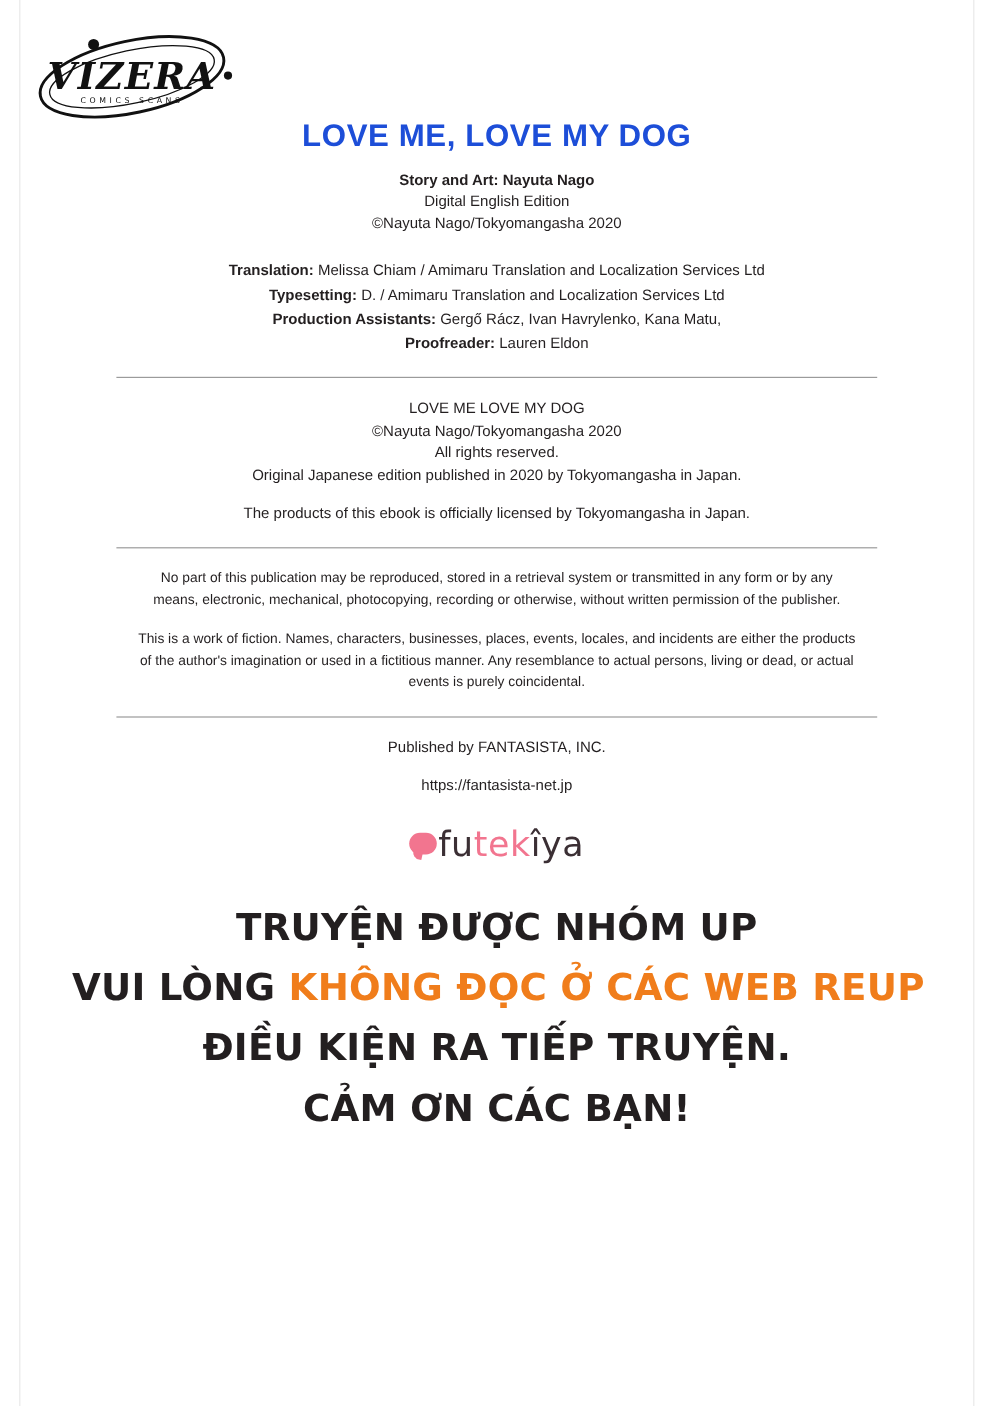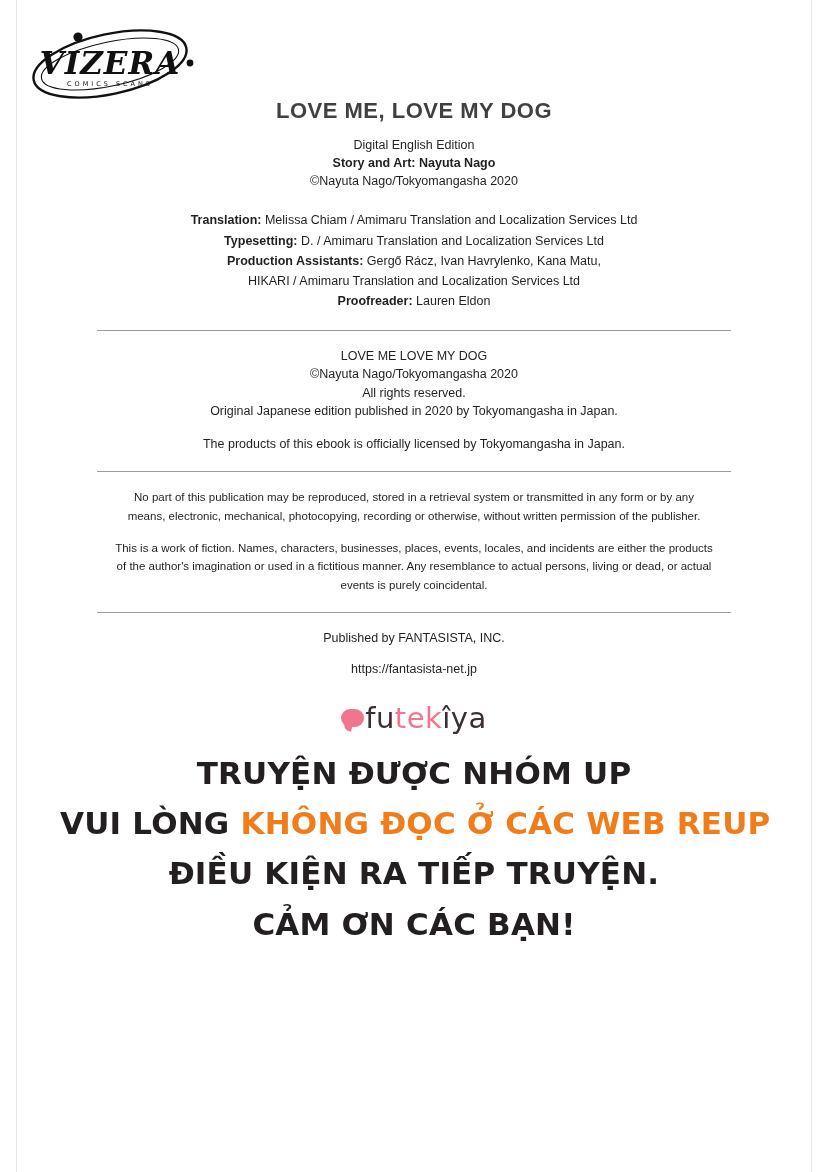--- a/index.html
+++ b/index.html
@@ -48,24 +48,24 @@
   
   .content {
     position: absolute;
     left: 97px;
     top: 98px;
     width: 634px;
     text-align: center;
   }
 
   .title {
-    font-size: 22px;
+    font-size: 26px;
     font-weight: bold;
     letter-spacing: 0.5px;
-    color: #404040;
+    color: #1d4ed8;
     margin: 0 0 12px 0;
   }
 
   .subline {
     font-size: 12.5px;
     line-height: 1.45;
     margin: 0;
   }
   .subline.b { font-weight: bold; }
   .gap-md { height: 20px; }
@@ -176,31 +176,30 @@
       <circle cx="168" cy="43" r="3.4" fill="#111"></circle>
       <text x="88" y="54" text-anchor="middle" font-family="DejaVu Serif, serif" font-size="31" font-weight="bold" fill="#111" font-style="italic" letter-spacing="1">VIZERA</text>
       <text x="88" y="66" text-anchor="middle" font-family="DejaVu Sans, sans-serif" font-size="6.5" fill="#111" letter-spacing="3">COMICS SCANS</text>
     </svg>
   </div>
 
   <div class="content">
 
     <div class="title">LOVE ME, LOVE MY DOG</div>
 
+    <p class="subline b">Story and Art: Nayuta Nago</p>
     <p class="subline">Digital English Edition</p>
-    <p class="subline b">Story and Art: Nayuta Nago</p>
     <p class="subline">©Nayuta Nago/Tokyomangasha 2020</p>
 
     <div class="gap-md"></div>
 
     <div class="credits">
       <div><span class="lbl">Translation:</span><span> Melissa Chiam / Amimaru Translation and Localization Services Ltd</span></div>
       <div><span class="lbl">Typesetting:</span><span> D. / Amimaru Translation and Localization Services Ltd</span></div>
       <div><span class="lbl">Production Assistants:</span><span> Gergő Rácz, Ivan Havrylenko, Kana Matu,</span></div>
-      <div><span>HIKARI / Amimaru Translation and Localization Services Ltd</span></div>
       <div><span class="lbl">Proofreader:</span><span> Lauren Eldon</span></div>
     </div>
 
     <hr class="rule">
 
     <div class="block">
       <p>LOVE ME LOVE MY DOG</p>
       <p>©Nayuta Nago/Tokyomangasha 2020</p>
       <p>All rights reserved.</p>
       <p>Original Japanese edition published in 2020 by Tokyomangasha in Japan.</p>

